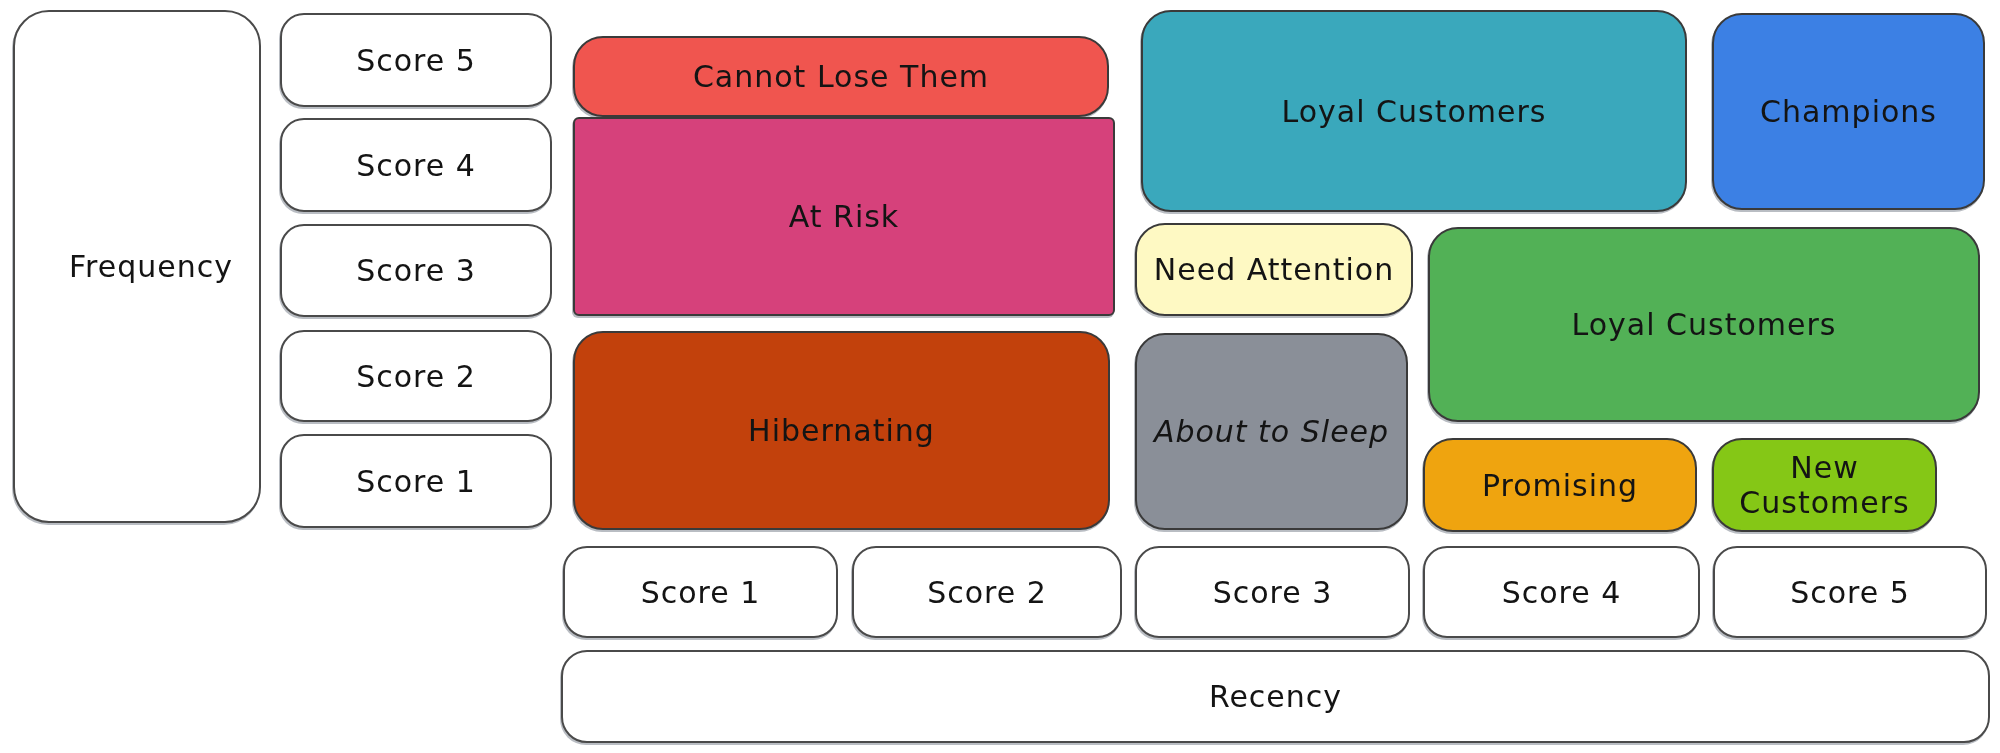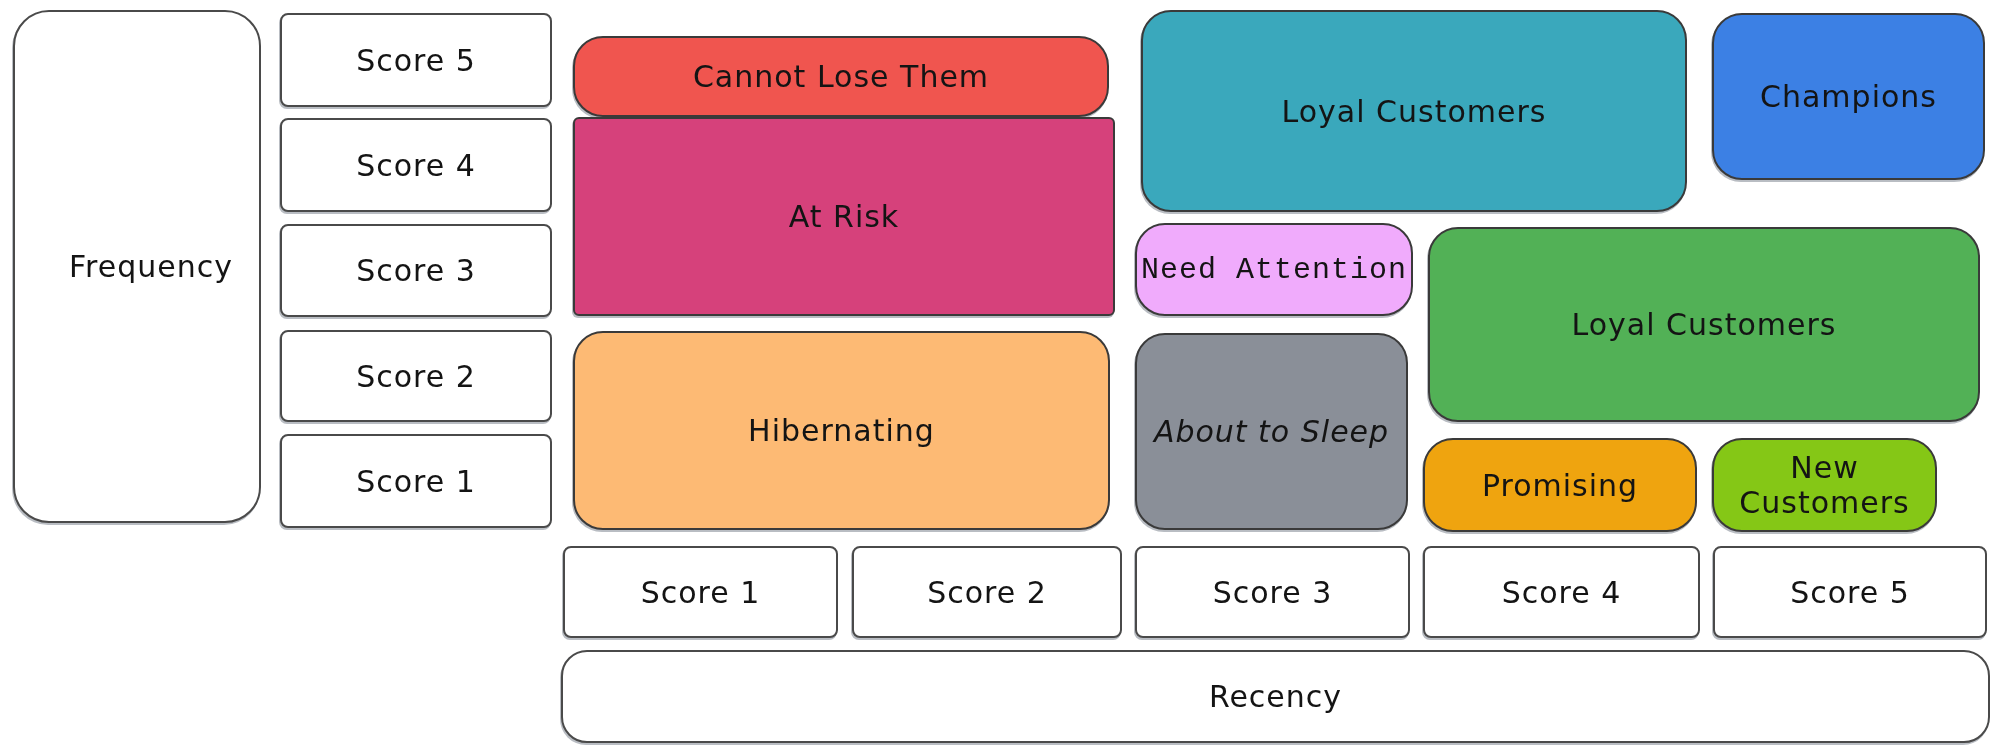--- a/index.html
+++ b/index.html
@@ -20,37 +20,37 @@
     display: flex;
     align-items: center;
     justify-content: center;
     text-align: center;
     font-size: 30px;
     letter-spacing: 1px;
     color: #141414;
     box-shadow: -1px 2px 0 0 #b9bdc3;
     background: #ffffff;
   }
-  .axis-box { border-color: #4a4a4a; border-radius: 8px; }
+  .axis-box { border-color: #4a4a4a; border-radius: 24px; }
   .seg { border-color: #3a3a3a; border-radius: 30px; }
 
   
   .freq-label   { left: 13px;  top: 10px;  width: 248px; height: 513px; border-radius: 36px; padding-left: 28px; }
   .fscore-5     { left: 280px; top: 13px;  width: 272px; height: 94px; }
   .fscore-4     { left: 280px; top: 118px; width: 272px; height: 94px; }
   .fscore-3     { left: 280px; top: 224px; width: 272px; height: 93px; }
   .fscore-2     { left: 280px; top: 330px; width: 272px; height: 92px; }
   .fscore-1     { left: 280px; top: 434px; width: 272px; height: 94px; }
 
   
   .seg-cannot-lose    { left: 573px;  top: 16px;  width: 536px; height: 81px; margin-top: 20px; }
   .seg-at-risk        { left: 573px;  top: 117px; width: 542px; height: 199px; }
   .seg-hibernating    { left: 573px;  top: 331px; width: 537px; height: 199px; }
   .seg-loyal-teal     { left: 1141px; top: 10px;  width: 546px; height: 202px; }
-  .seg-champions      { left: 1712px; top: 13px;  width: 273px; height: 167px; }
+  .seg-champions      { left: 1712px; top: 13px;  width: 273px; height: 197px; }
   .seg-need-attention { left: 1135px; top: 223px; width: 278px; height: 93px; }
   .seg-about-to-sleep { left: 1135px; top: 333px; width: 273px; height: 197px; }
   .seg-loyal-green    { left: 1428px; top: 227px; width: 552px; height: 195px; }
   .seg-promising      { left: 1423px; top: 438px; width: 274px; height: 94px; }
   .seg-new-customers  { left: 1712px; top: 438px; width: 225px; height: 94px; }
 
   
   .rscore-1 { left: 563px;  top: 546px; width: 275px; height: 92px; }
   .rscore-2 { left: 852px;  top: 546px; width: 270px; height: 92px; }
   .rscore-3 { left: 1135px; top: 546px; width: 275px; height: 92px; }
@@ -81,30 +81,30 @@
   <div class="box axis-box fscore-1">
     <span>Score 1</span>
   </div>
 
   <div class="box seg seg-cannot-lose" style="background: rgb(240, 85, 79);">
     <span>Cannot Lose Them</span>
   </div>
   <div class="box seg seg-at-risk" style="background: rgb(214, 65, 123); border-radius: 6px;">
     <span>At Risk</span>
   </div>
-  <div class="box seg seg-hibernating" style="background: #fdba74;">
+  <div class="box seg seg-hibernating" style="background: #c2410c;">
     <span>Hibernating</span>
   </div>
   <div class="box seg seg-loyal-teal" style="background: rgb(58, 168, 188);">
     <span>Loyal Customers</span>
   </div>
   <div class="box seg seg-champions" style="background: rgb(60, 128, 228);">
     <span>Champions</span>
   </div>
-  <div class="box seg seg-need-attention" style="background: #f0abfc; font-family: Liberation Mono, monospace;">
+  <div class="box seg seg-need-attention" style="background: #fef9c3;">
     <span>Need Attention</span>
   </div>
   <div class="box seg seg-about-to-sleep" style="background: rgb(138, 143, 152); font-style: italic;">
     <span>About to Sleep</span>
   </div>
   <div class="box seg seg-loyal-green" style="background: rgb(82, 177, 86);">
     <span>Loyal Customers</span>
   </div>
   <div class="box seg seg-promising" style="background: rgb(239, 164, 15);">
     <span>Promising</span>

